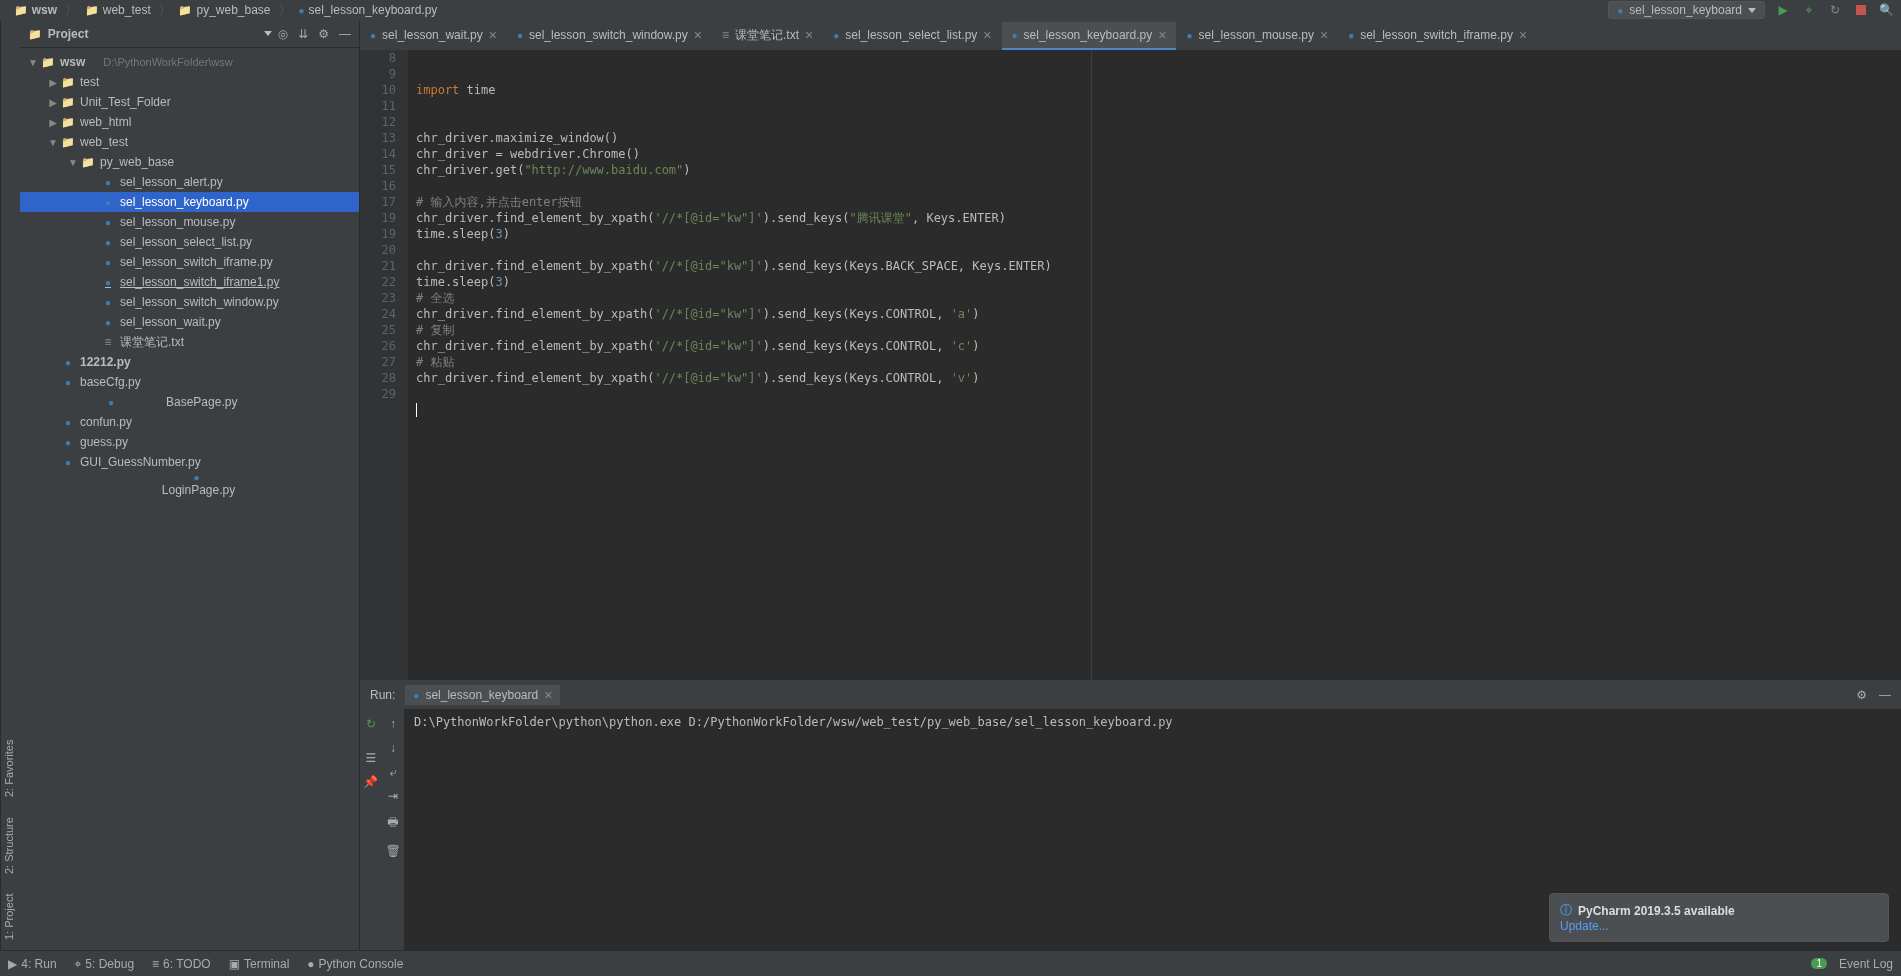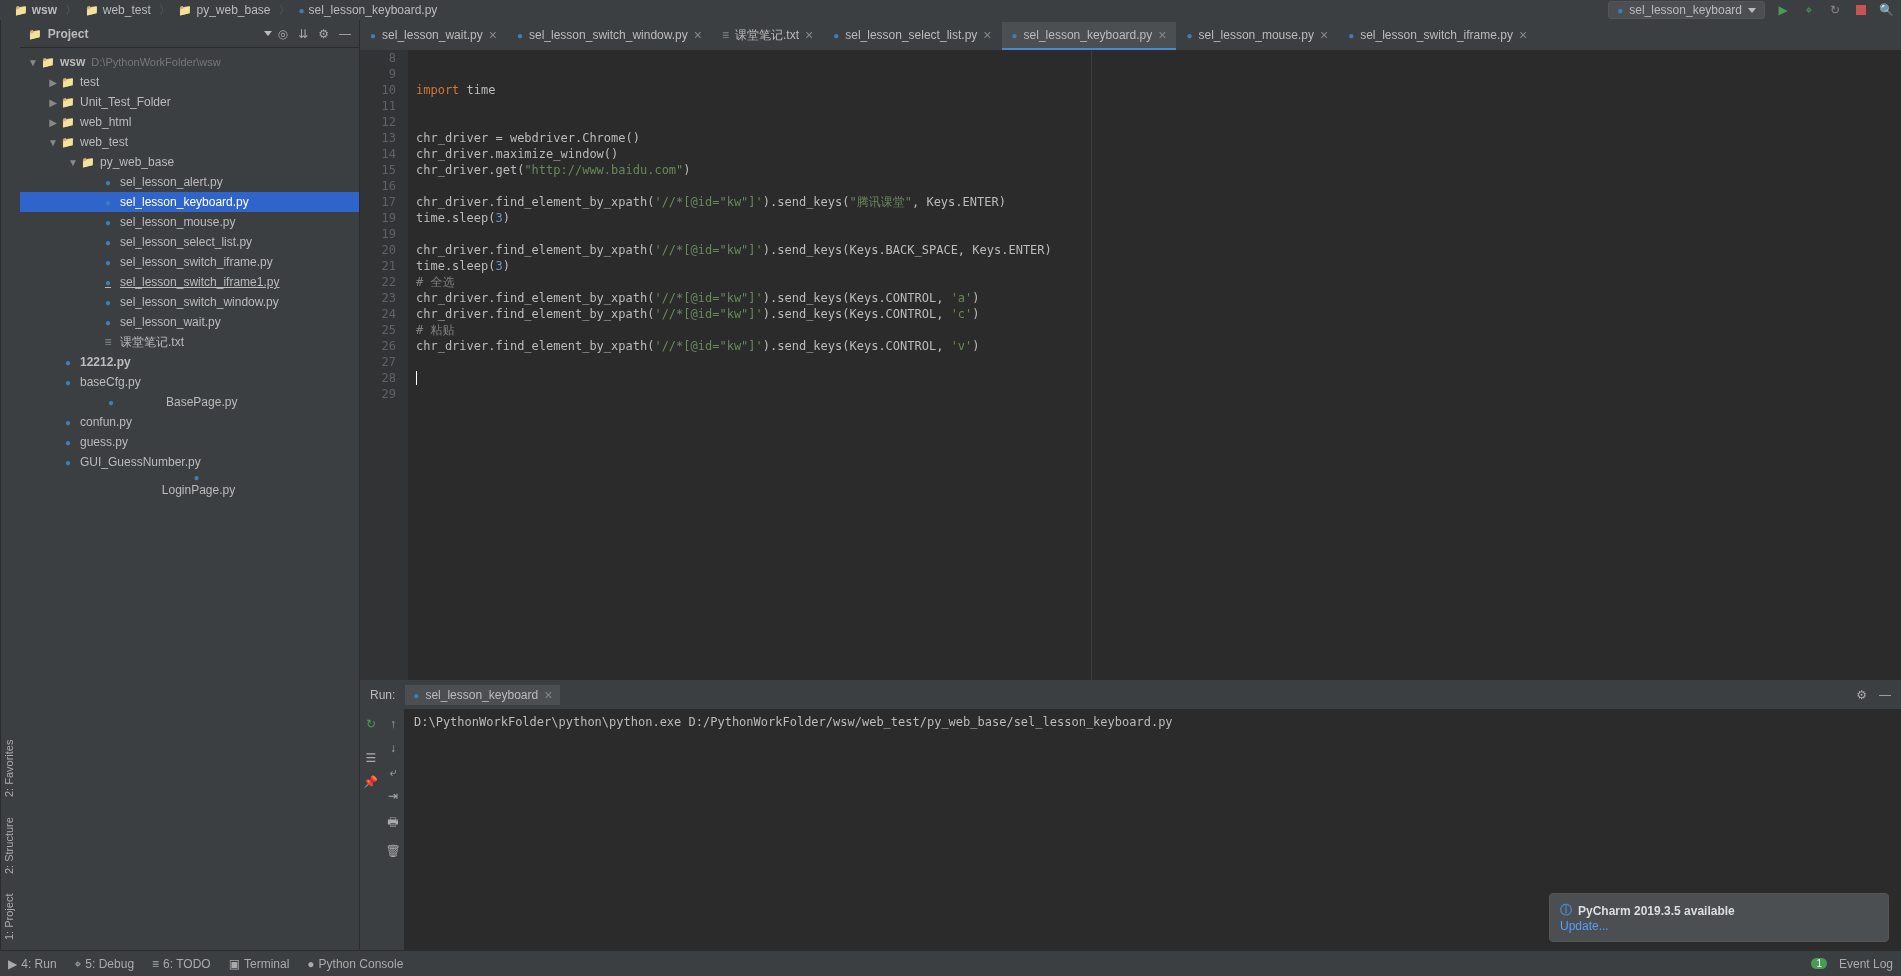--- a/index.html
+++ b/index.html
@@ -20,21 +20,21 @@
 .project-header-title { flex: 1; font-weight: bold; }
 .project-header-icons { display: flex; gap: 10px; color: #aaa; }
 .project-tree { flex: 1; overflow: auto; padding: 4px 0; }
 .tree-item { display: flex; align-items: center; height: 20px; cursor: pointer; padding-right: 8px; white-space: nowrap; }
 .tree-item.selected { background: #2f65ca; color: #fff; }
 .tree-arrow { width: 14px; text-align: center; color: #888; font-size: 10px; }
 .tree-icon { width: 16px; margin-right: 4px; display: inline-flex; align-items: center; justify-content: center; }
 .folder-icon::before { content: "📁"; filter: grayscale(40%); font-size: 11px; }
 .py-icon::before { content: "●"; color: #3c7eb5; font-size: 10px; }
 .txt-icon::before { content: "≡"; color: #888; }
-.tree-path { color: #777; margin-left: 6px; font-size: 11px; }
+.tree-path { color: #777; margin-left: 18px; font-size: 11px; }
 .editor-area { flex: 1; display: flex; flex-direction: column; background: #2b2b2b; min-width: 0; }
 .tabs-bar { height: 30px; background: #3c3f41; display: flex; align-items: flex-end; overflow: hidden; }
 .tab { height: 28px; display: flex; align-items: center; gap: 6px; padding: 0 10px; color: #bbb; cursor: pointer; border-bottom: 2px solid transparent; }
 .tab.active { background: #4b4f52; border-bottom: 2px solid #4a88c7; }
 .tab-close { color: #888; font-size: 14px; }
 .editor-split { flex: 1; display: flex; min-height: 0; }
 .editor-body { display: flex; font-family: Consolas, monospace; font-size: 12px; line-height: 16px; overflow: hidden; }
 .editor-left { width: 732px; border-right: 1px solid #3c3f41; }
 .editor-right { flex: 1; }
 .gutter { width: 48px; background: #313335; color: #606366; text-align: right; padding-right: 12px; user-select: none; }
@@ -303,31 +303,33 @@
             <div class="gutter-line">25</div>
             <div class="gutter-line">26</div>
             <div class="gutter-line">27</div>
             <div class="gutter-line">28</div>
             <div class="gutter-line">29</div>
           </div>
         <div class="code" id="code">
             <div class="code-line"><span class="kw">import</span> time</div>
             <div class="code-line"></div>
             <div class="code-line"></div>
+            <div class="code-line">chr_driver.maximize_window()</div>
             <div class="code-line">chr_driver = webdriver.Chrome()</div>
-            <div class="code-line">chr_driver.maximize_window()</div>
             <div class="code-line">chr_driver.get(<span class="str">"http://www.baidu.com"</span>)</div>
             <div class="code-line"></div>
+            <div class="code-line"><span class="cmt"># 输入内容,并点击enter按钮</span></div>
             <div class="code-line">chr_driver.find_element_by_xpath(<span class="str">'//*[@id="kw"]'</span>).send_keys(<span class="str">"腾讯课堂"</span>, Keys.ENTER)</div>
             <div class="code-line">time.sleep(<span class="num">3</span>)</div>
             <div class="code-line"></div>
             <div class="code-line">chr_driver.find_element_by_xpath(<span class="str">'//*[@id="kw"]'</span>).send_keys(Keys.BACK_SPACE, Keys.ENTER)</div>
             <div class="code-line">time.sleep(<span class="num">3</span>)</div>
             <div class="code-line"><span class="cmt"># 全选</span></div>
             <div class="code-line">chr_driver.find_element_by_xpath(<span class="str">'//*[@id="kw"]'</span>).send_keys(Keys.CONTROL, <span class="str">'a'</span>)</div>
+            <div class="code-line"><span class="cmt"># 复制</span></div>
             <div class="code-line">chr_driver.find_element_by_xpath(<span class="str">'//*[@id="kw"]'</span>).send_keys(Keys.CONTROL, <span class="str">'c'</span>)</div>
             <div class="code-line"><span class="cmt"># 粘贴</span></div>
             <div class="code-line">chr_driver.find_element_by_xpath(<span class="str">'//*[@id="kw"]'</span>).send_keys(Keys.CONTROL, <span class="str">'v'</span>)</div>
             <div class="code-line"></div>
             <div class="code-line"><span class="caret"></span></div>
           </div>
       </div>
       <div class="editor-body editor-right"></div>
     </div>
 

